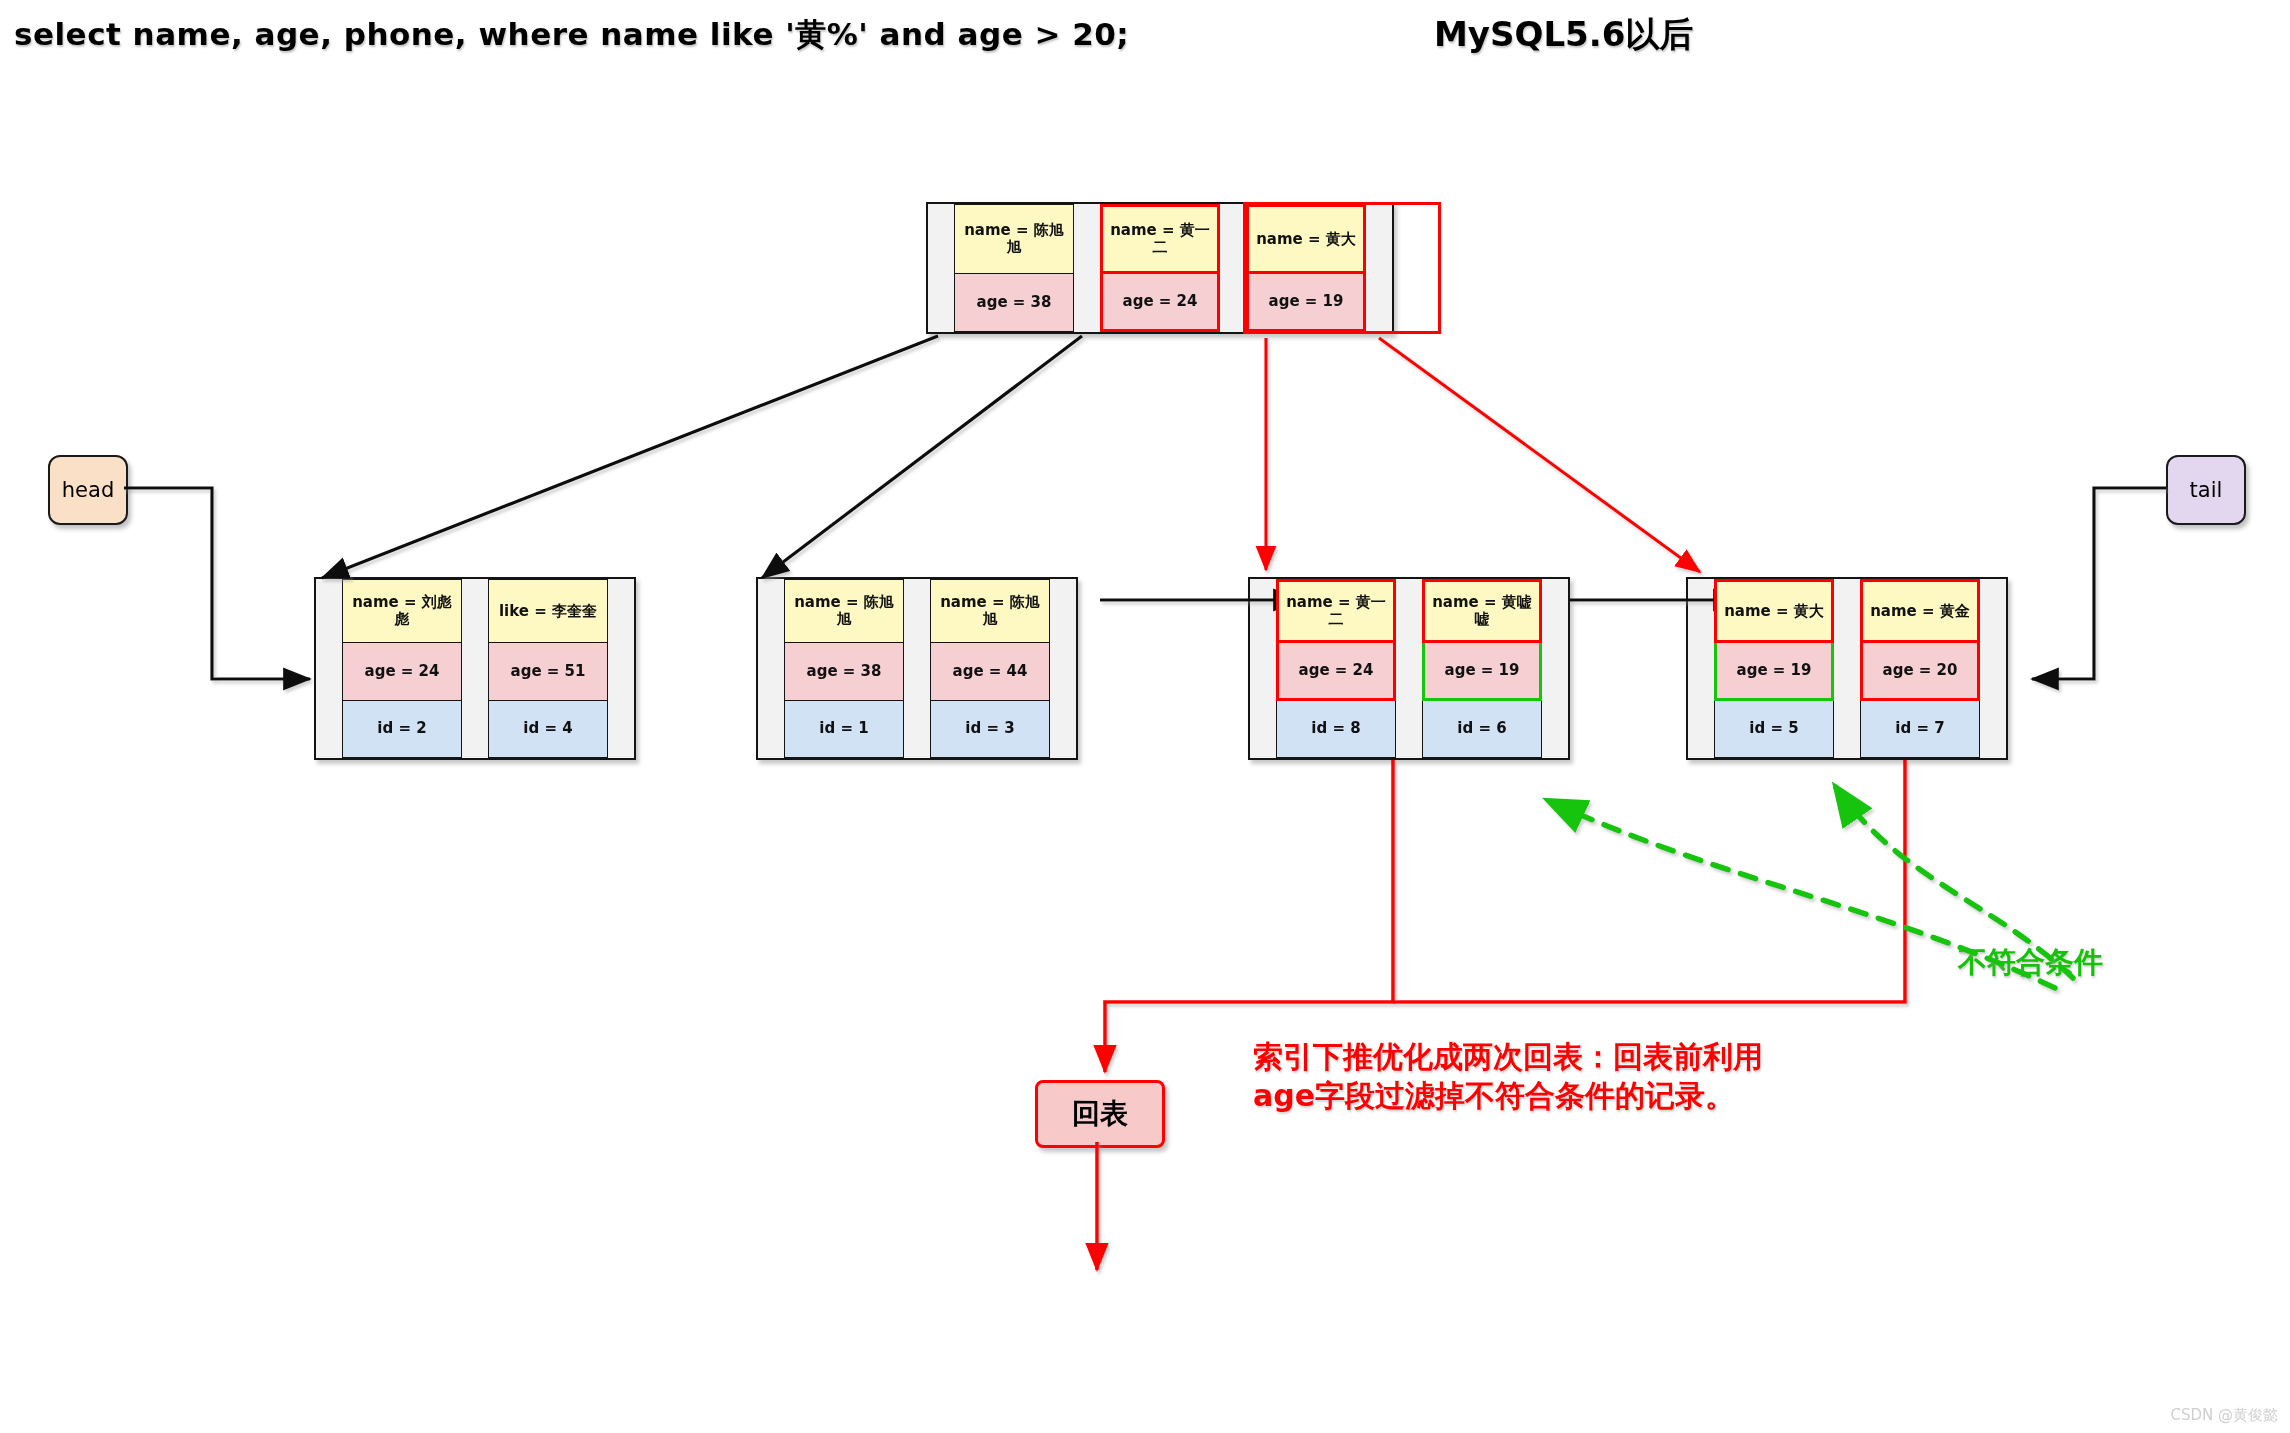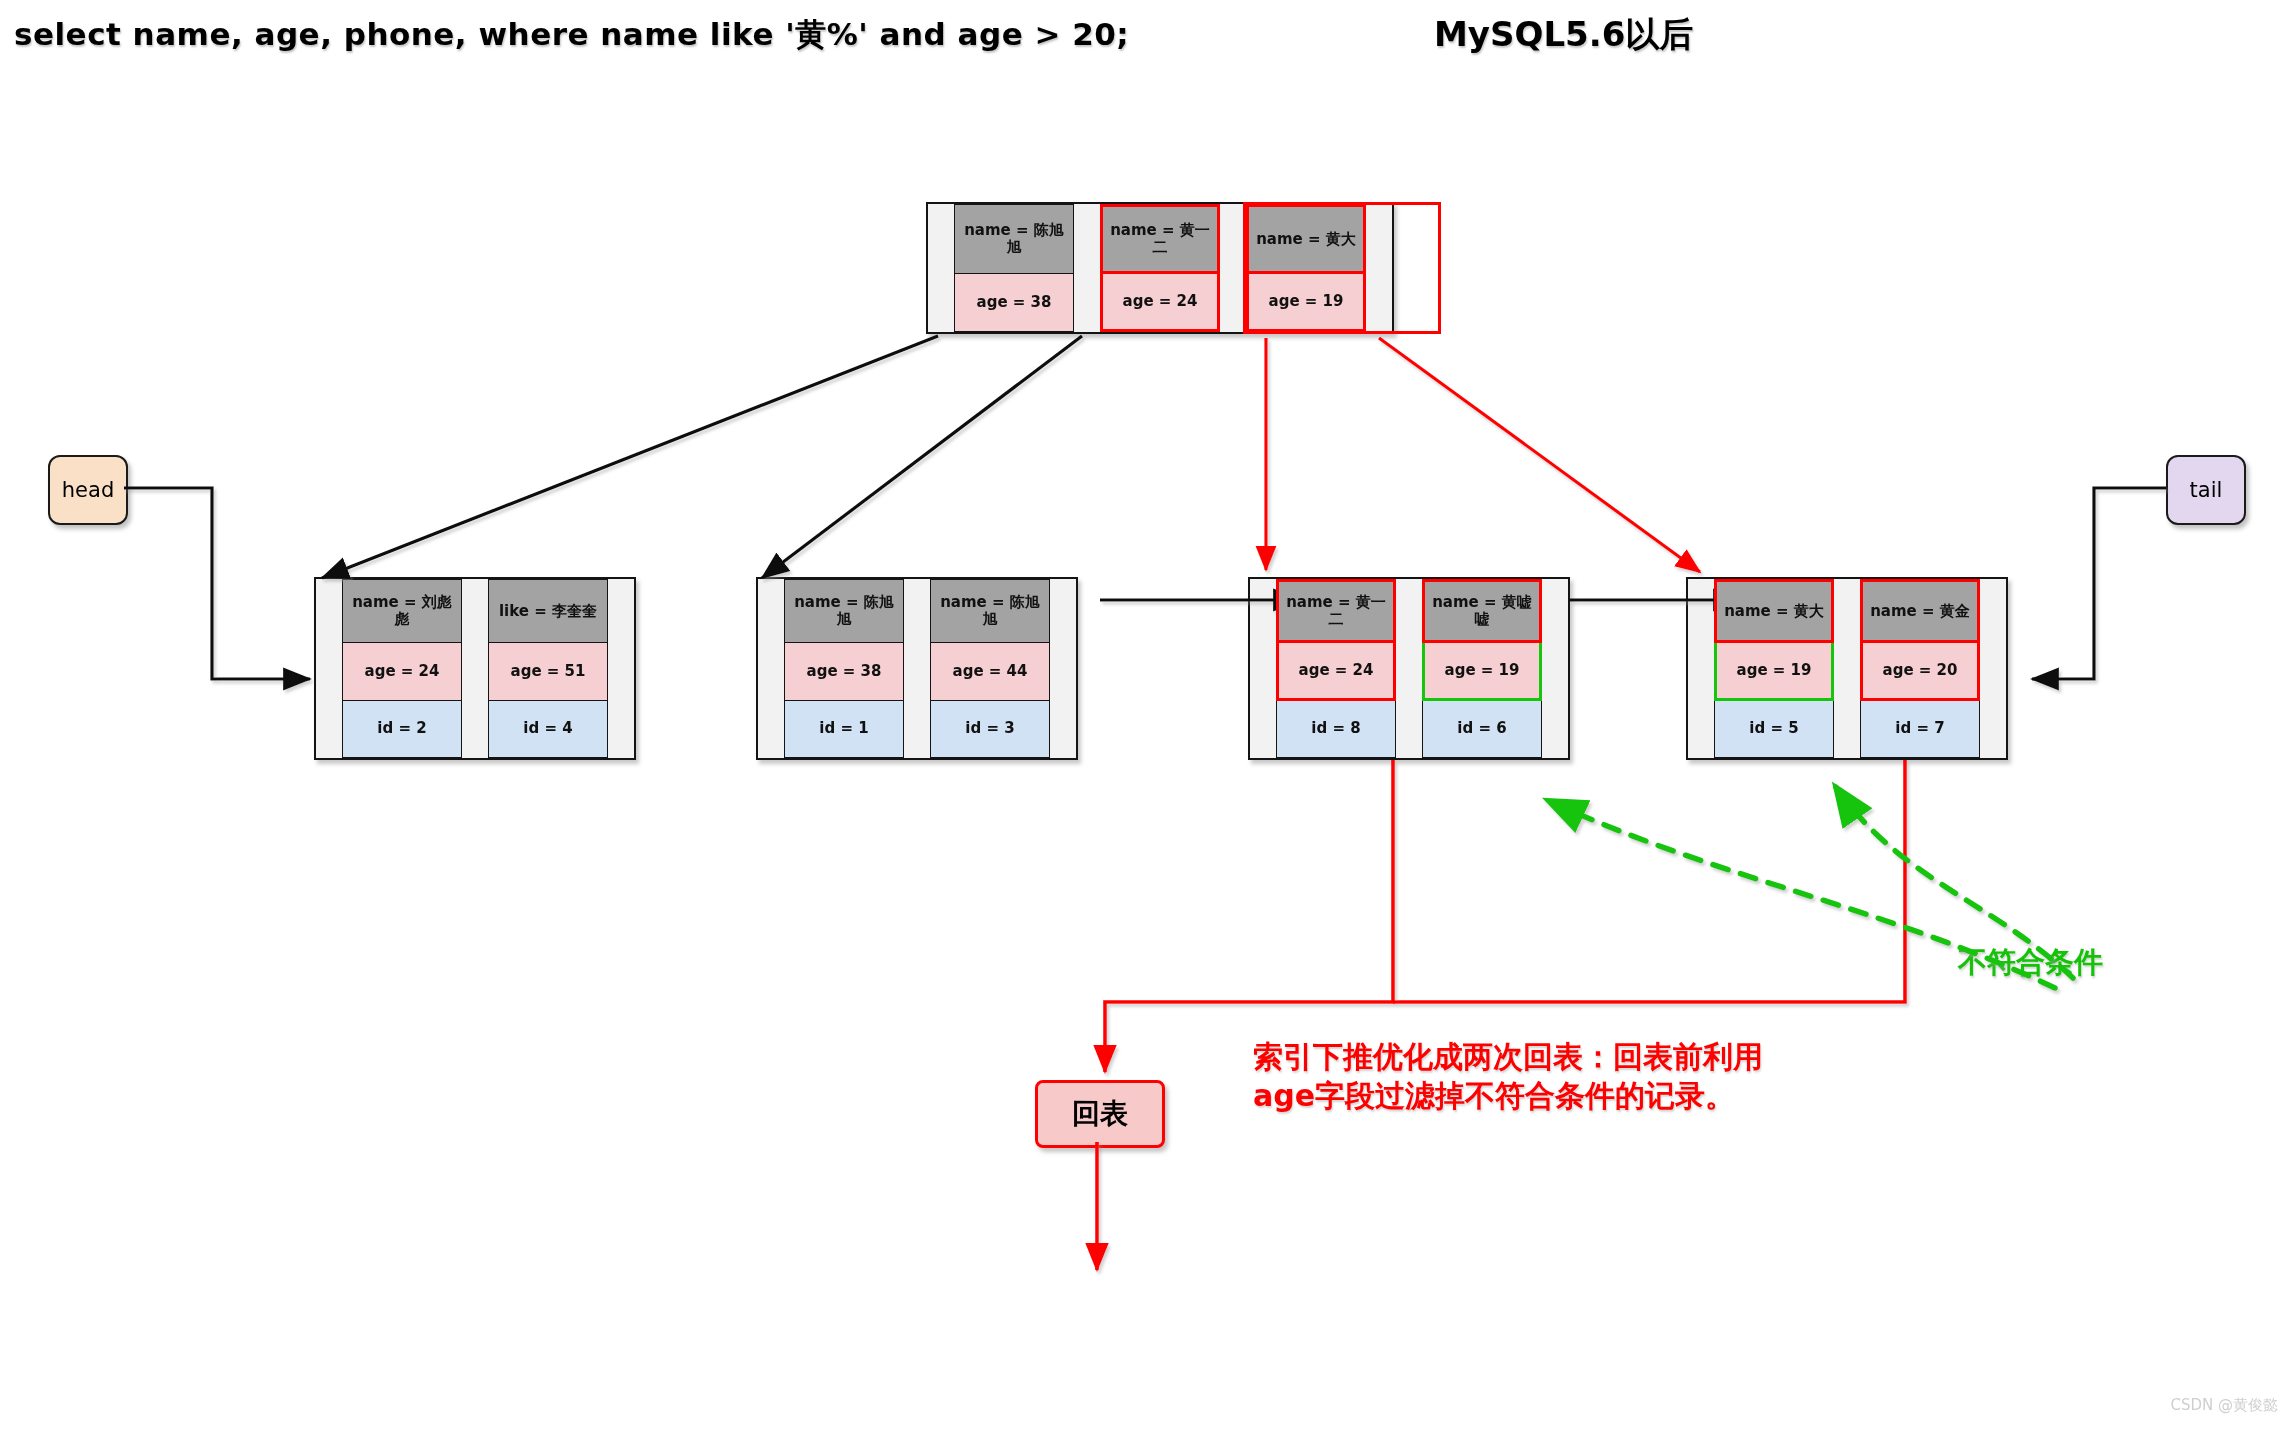--- a/index.html
+++ b/index.html
@@ -50,21 +50,21 @@
     box-sizing:border-box;
   }
   .cell .fld{
     box-sizing:border-box;
     display:flex;align-items:center;justify-content:center;
     text-align:center;line-height:1.15;
     font-size:15px;font-weight:700;color:#111;
     border:1.6px solid #141414;
     padding:2px 3px;
   }
-  .cell .fld.name{background:#a3a3a3;}
+  .cell .fld.name{background:#fef9c3;}
   .cell .fld.age{background:#f6cfd2;}
   .cell .fld.id{background:#d2e2f5;}
   .cell .fld + .fld{border-top-width:0;}
 
   
   .fld.hl-red{border-color:#ff0000;border-width:3.2px;z-index:3;position:relative;}
   .fld.hl-green{border-color:#16c60c;border-width:3.6px;z-index:4;position:relative;}
 
   
   .redframe{
@@ -104,21 +104,21 @@
     position:absolute;left:1253px;top:1037px;width:640px;
     font-size:30px;font-weight:700;color:#ff0000;line-height:1.30;
     text-shadow:1px 2px 2px rgba(170,170,170,.5);
   }
   .anno-green{
     position:absolute;left:1958px;top:943px;
     font-size:29px;font-weight:700;color:#14c307;white-space:nowrap;
     text-shadow:1px 2px 2px rgba(170,170,170,.5);
   }
   .watermark{
-    position:absolute;right:12px;bottom:18px;
+    position:absolute;right:12px;bottom:8px;
     font-size:15px;color:#cfcfcf;white-space:nowrap;
   }
 </style>
 </head>
 <body>
 
 <div id="stage">
 
   <div class="sql-text">select name, age, phone, where name like '黄%' and age &gt; 20;</div>
   <div class="ver-text">MySQL5.6以后</div>

